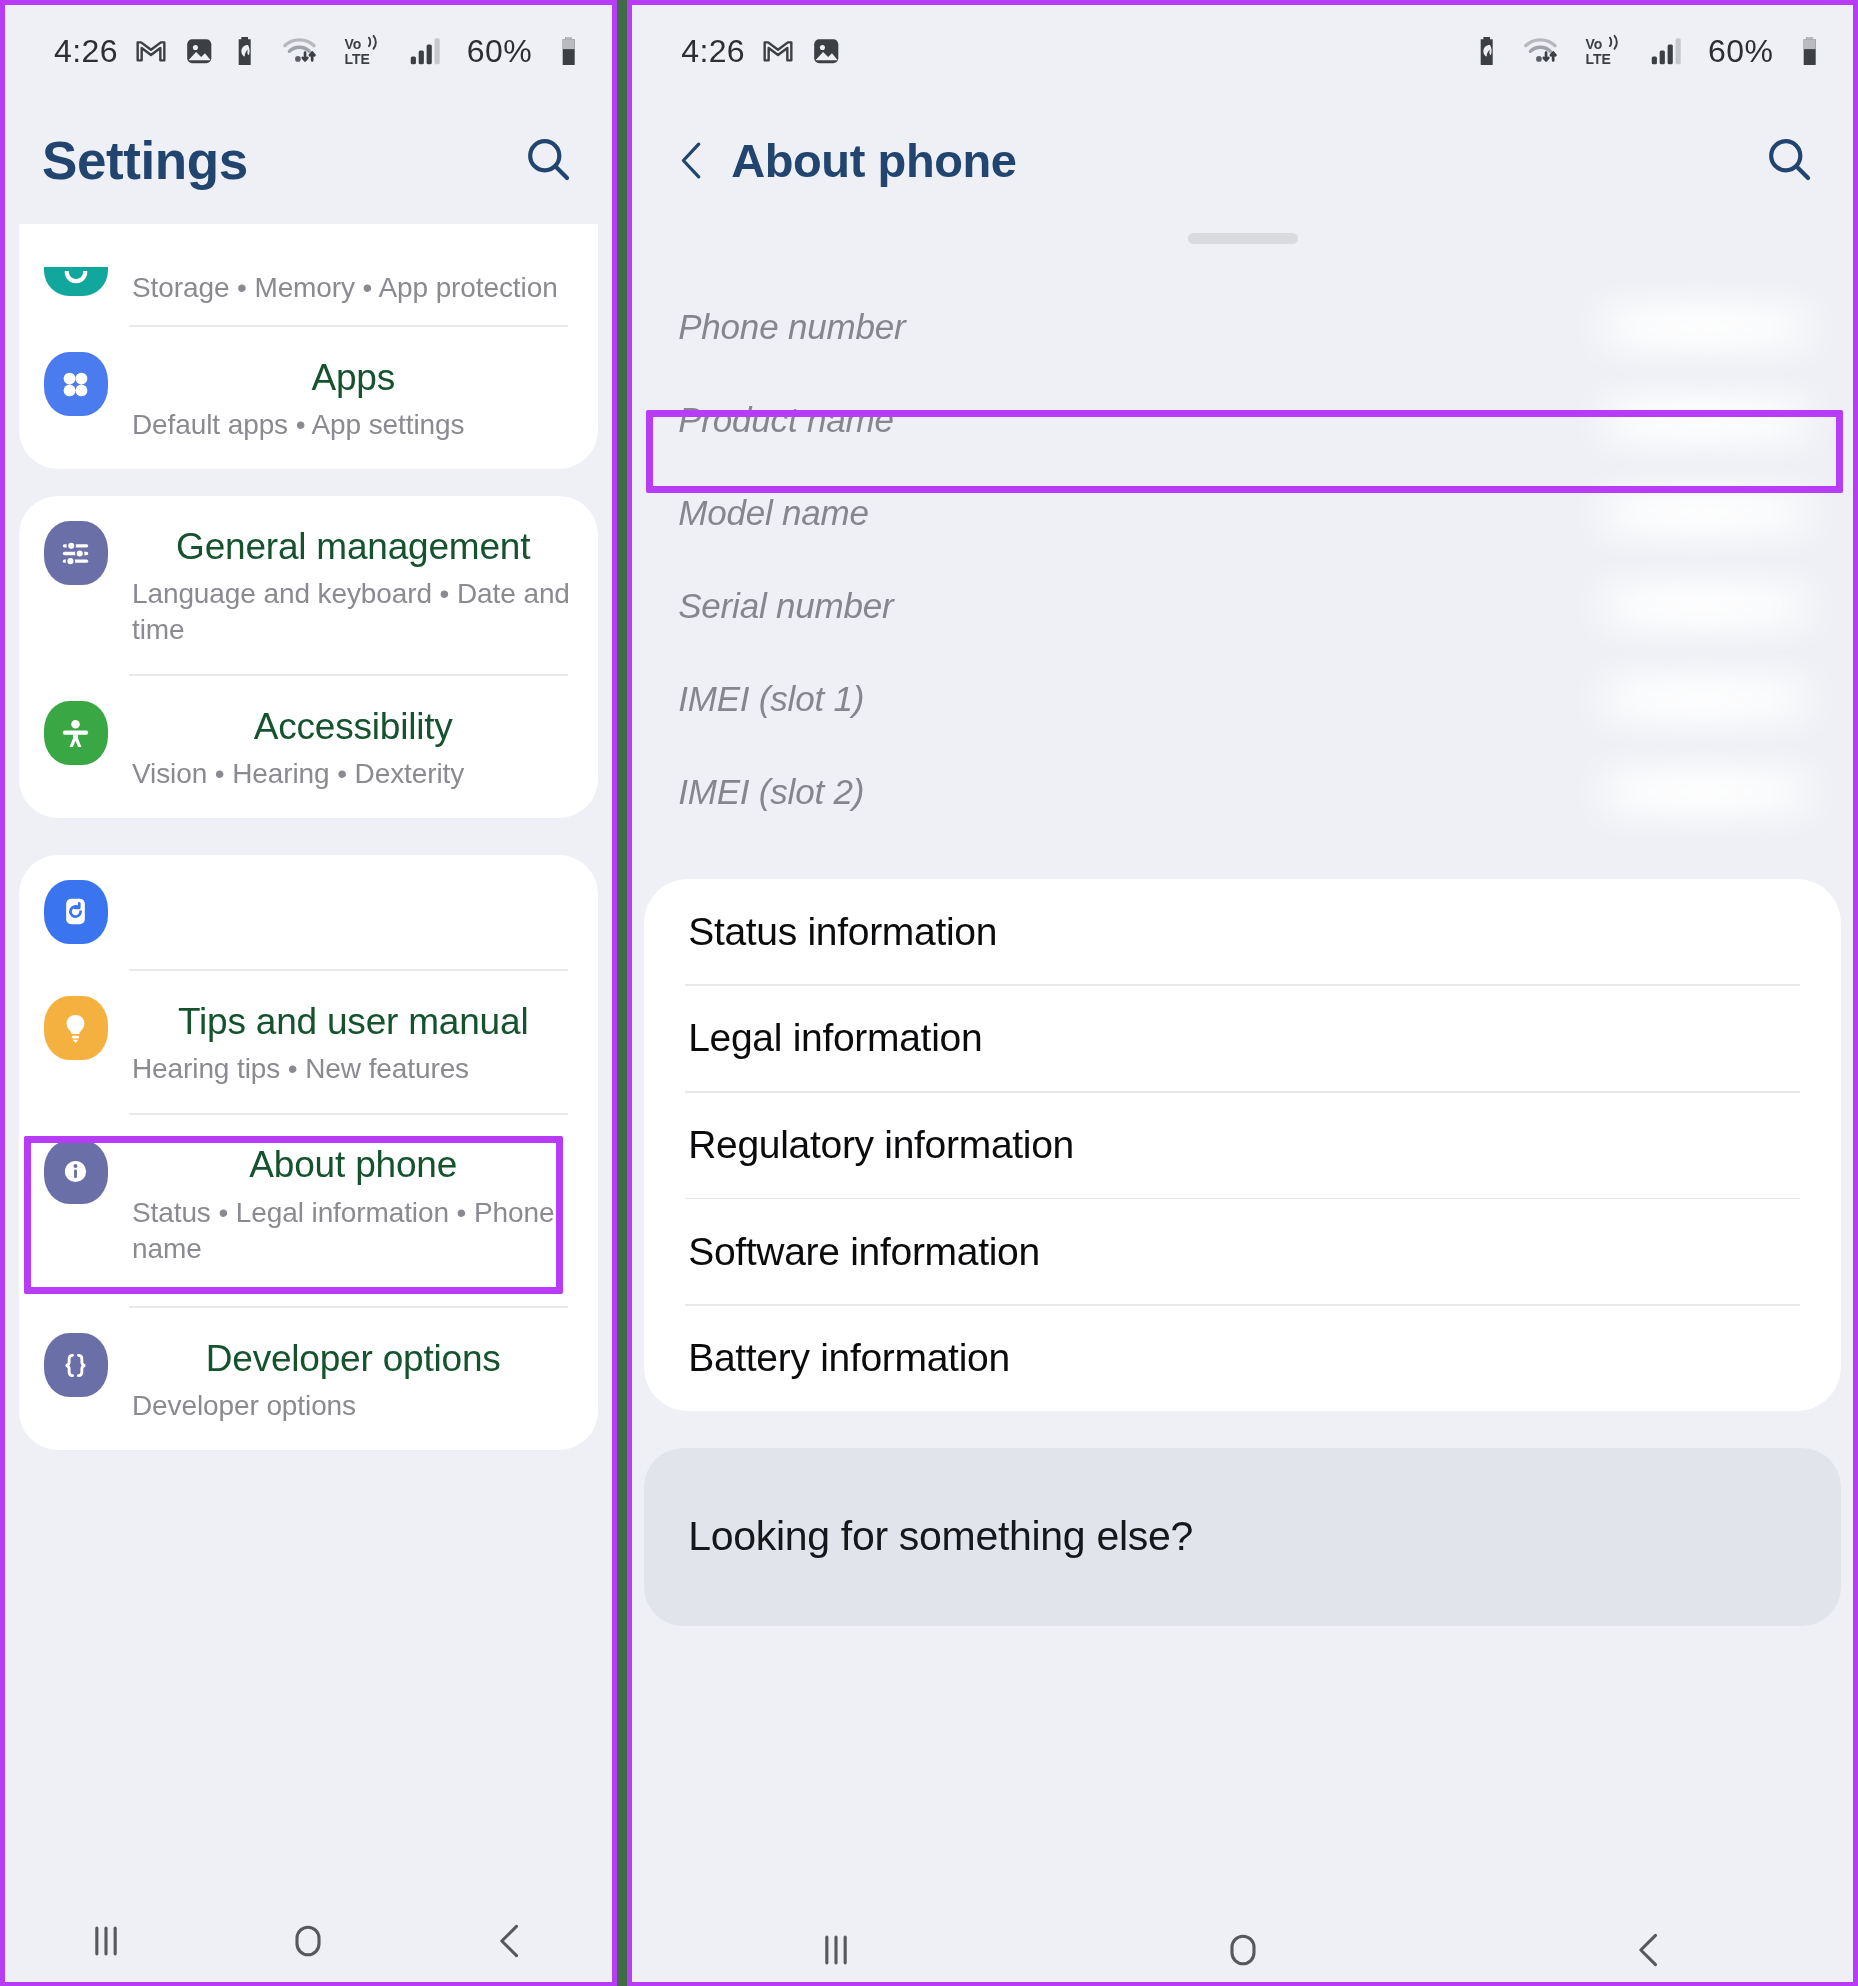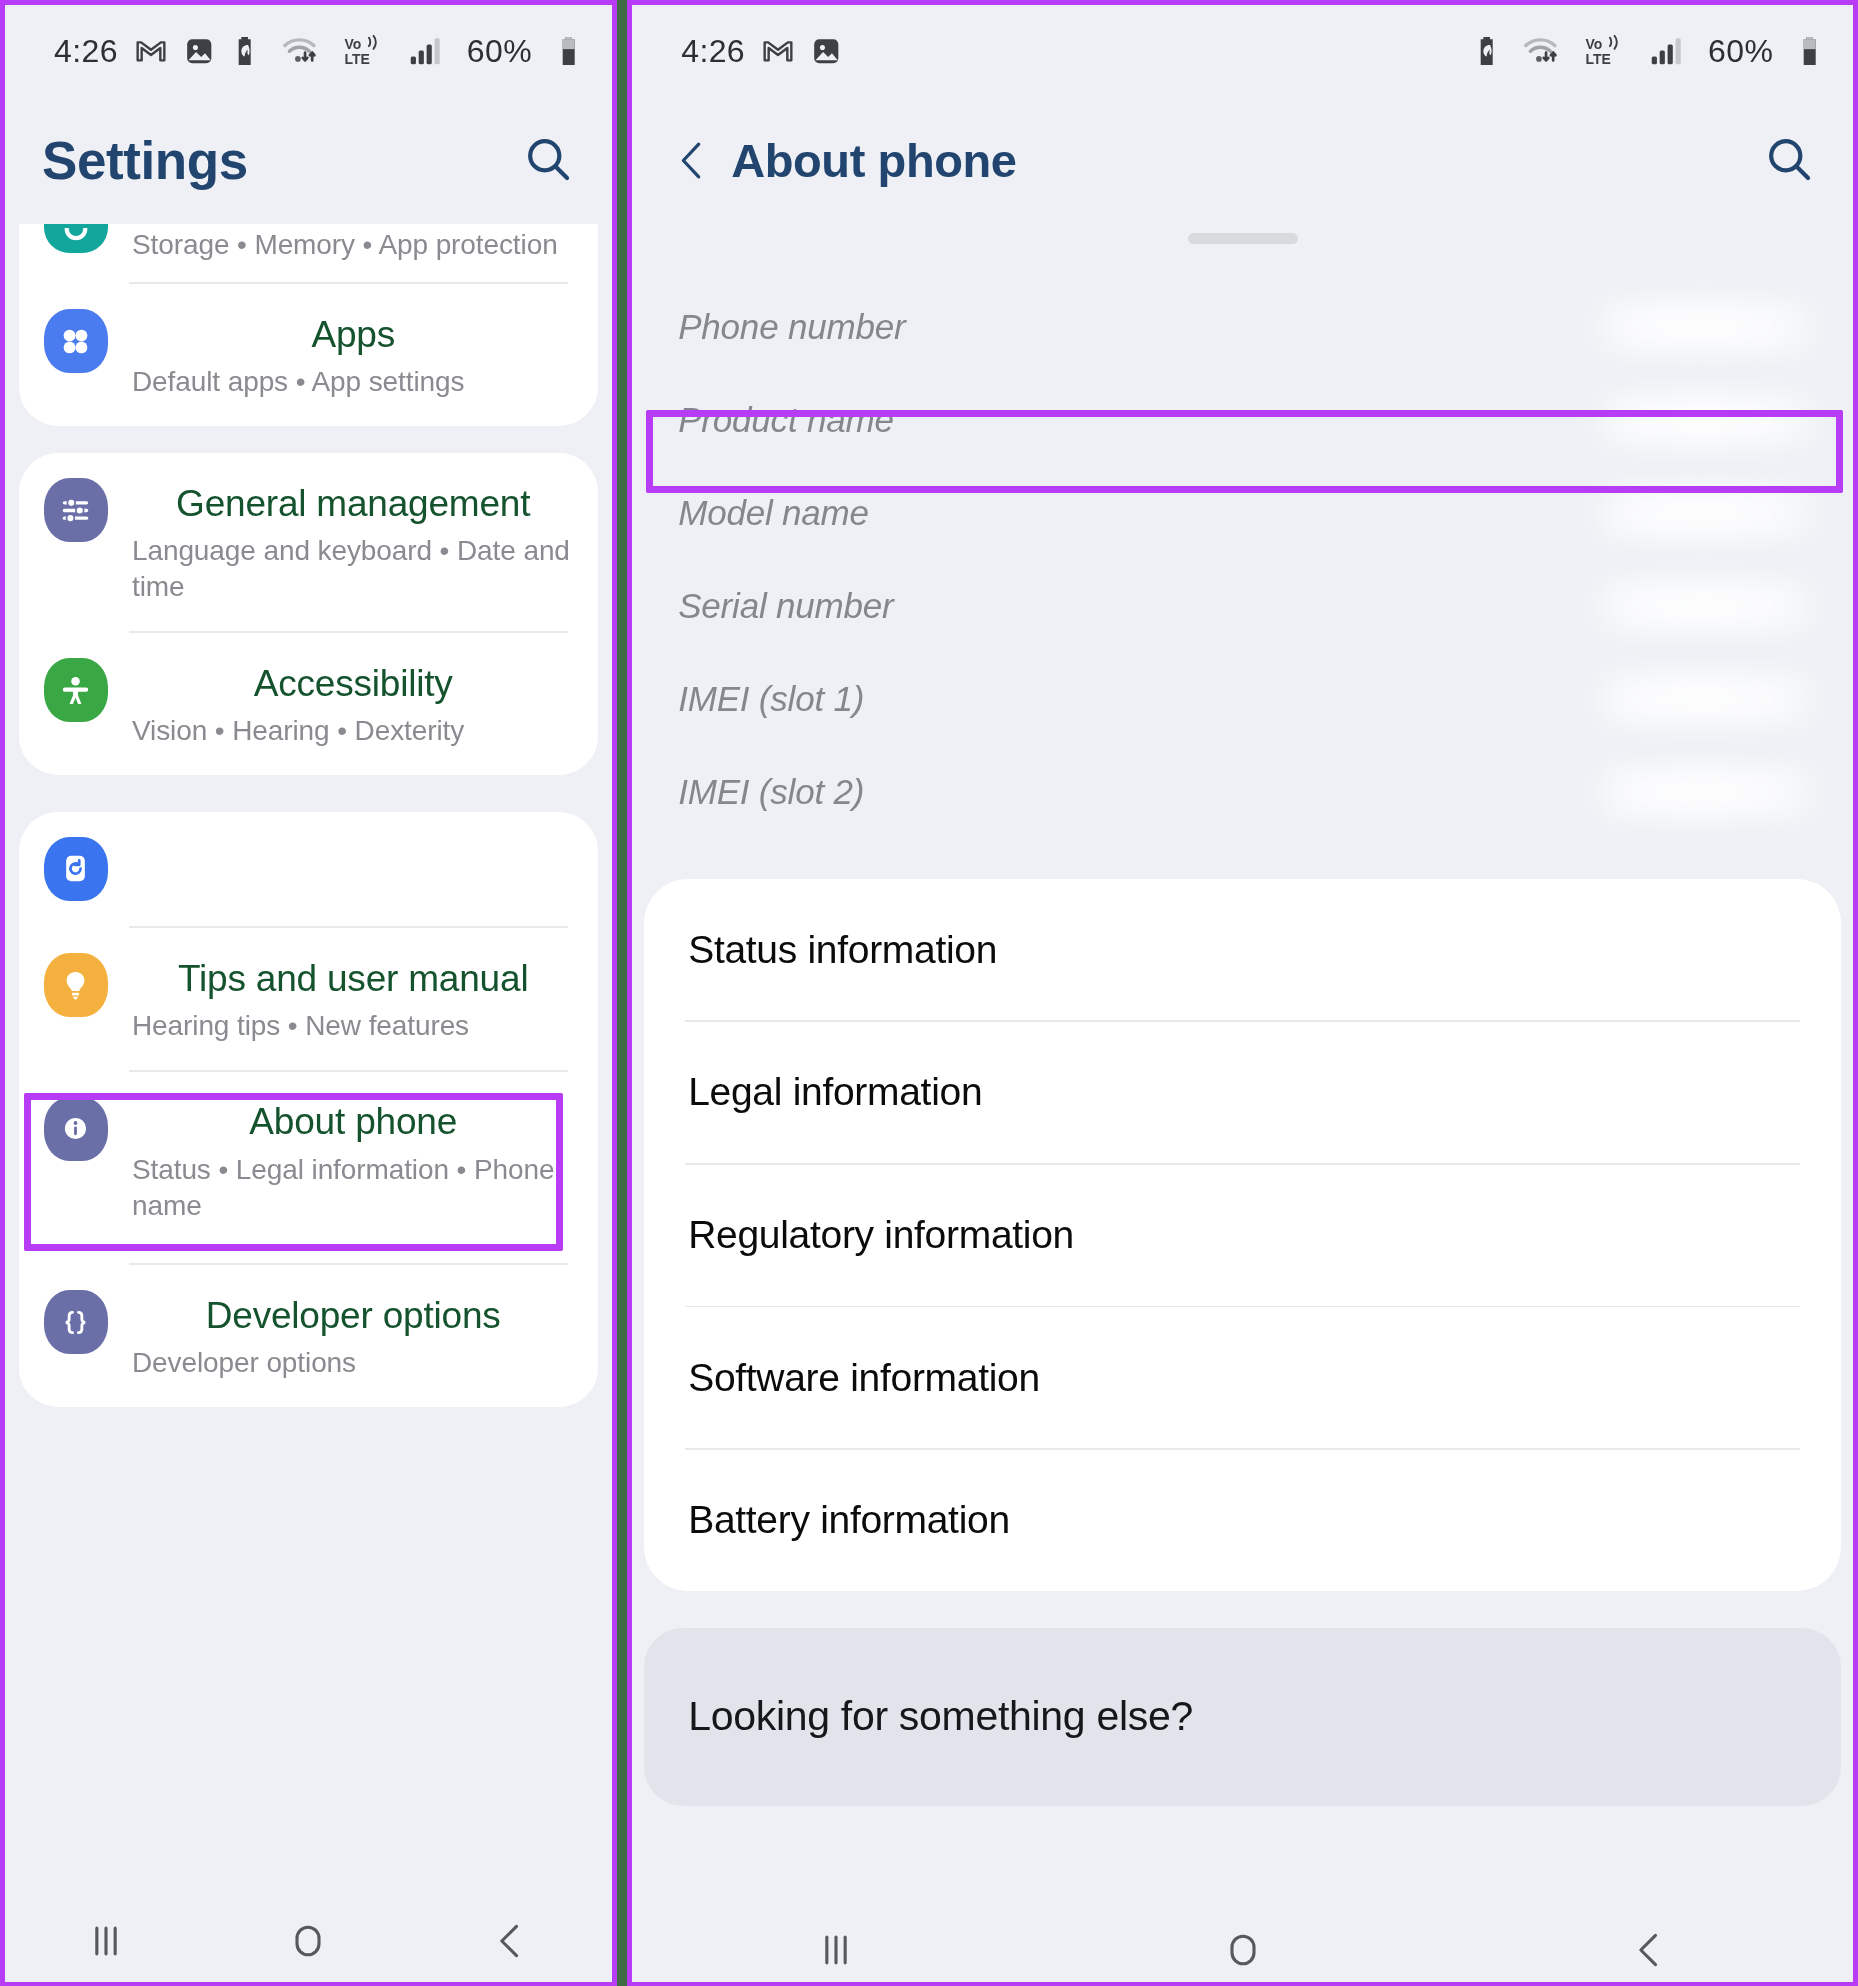--- a/index.html
+++ b/index.html
@@ -139,21 +139,21 @@
     filter: blur(13.6px);
   }
 
   .big-card {
     background: #fff;
     border-radius: 44px;
     margin: 15.3px 12px 0 12px;
     overflow: hidden;
   }
   .big-row {
-    height: 141px;
+    height: 105px;
     display: flex; align-items: center;
     padding: 0 44px;
     font-size: 39px;
     color: #0b0b0d;
     letter-spacing: -0.3px;
   }
   .big-div { height: 1.7px; background: #e9e9ec; margin: 0 41px; }
 
   .lfse {
     margin: 37px 12px 0 12px;
@@ -242,21 +242,21 @@
         <svg width="53" height="53" viewBox="0 0 24 24">
           <circle cx="10.3" cy="10.3" r="6.6" fill="none" stroke="#21456e" stroke-width="1.9"></circle>
           <line x1="15.3" y1="15.3" x2="20.4" y2="20.4" stroke="#21456e" stroke-width="1.9" stroke-linecap="round"></line>
         </svg>
       </div>
     </div>
 
     <div class="body-scroll">
 
       <div class="card flush-top">
-        <div class="row" style="padding-top:0;padding-bottom:18.6px;">
+        <div class="row" style="padding-top:0;padding-bottom:18.6px;margin-top:43px;">
           <div class="sicon" style="background:#12a79d;height:29px;border-radius:0 0 25.4px 25.4px;margin-top:0;">
             <svg width="42" height="22" viewBox="0 0 50 26">
               <path d="M14 1 a11 11 0 0 0 22 0" fill="none" stroke="#ffffff" stroke-width="5" stroke-linecap="round"></path>
             </svg>
           </div>
           <div class="row-texts">
             <div class="row-sub" style="margin-top:0;">Storage  •  Memory  •  App protection</div>
           </div>
         </div>
         <div class="divider"></div>

